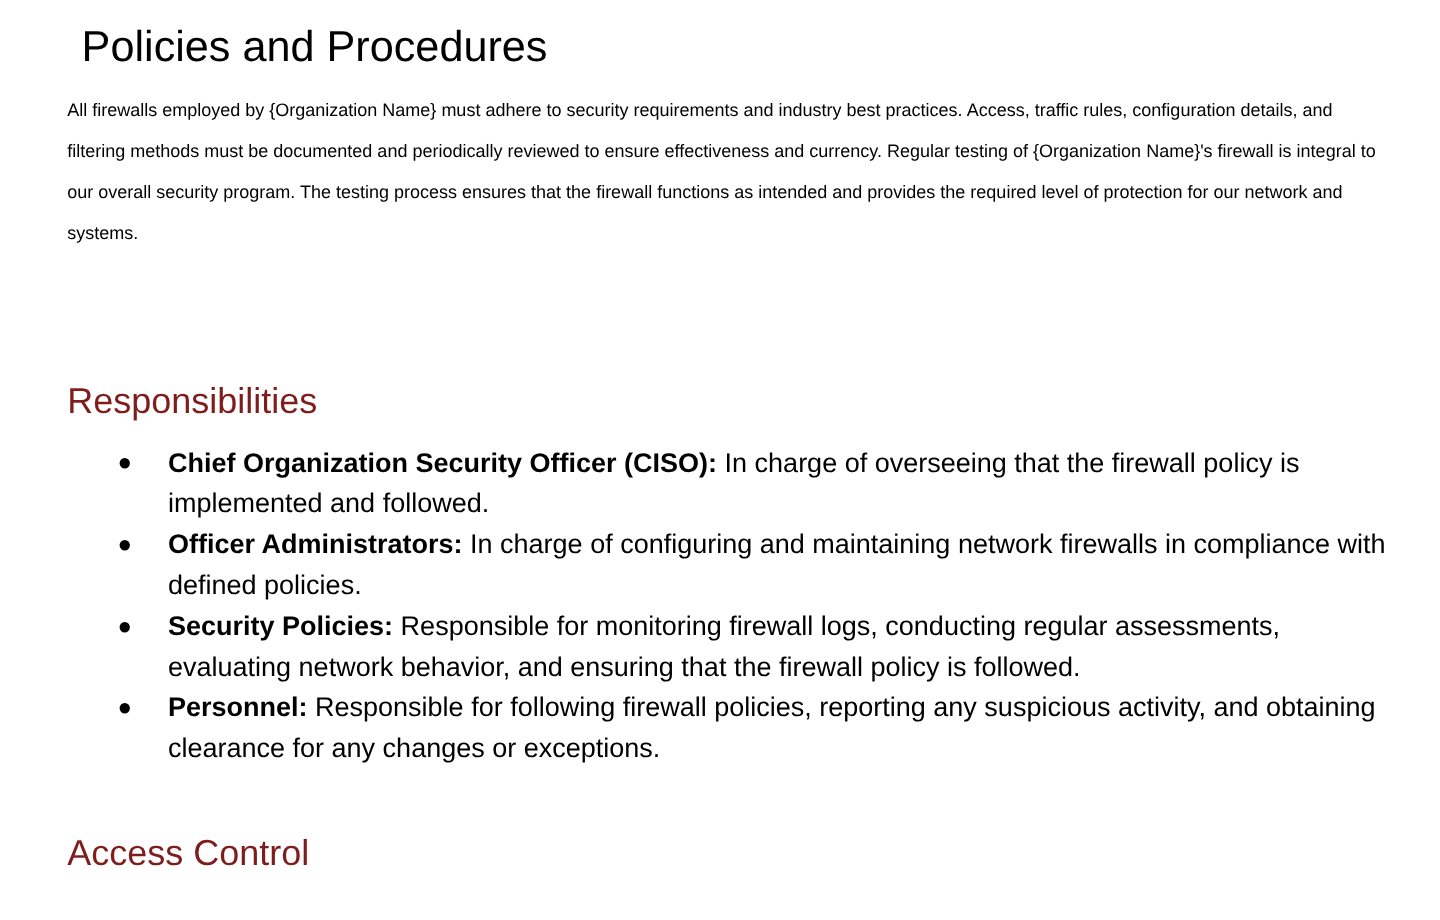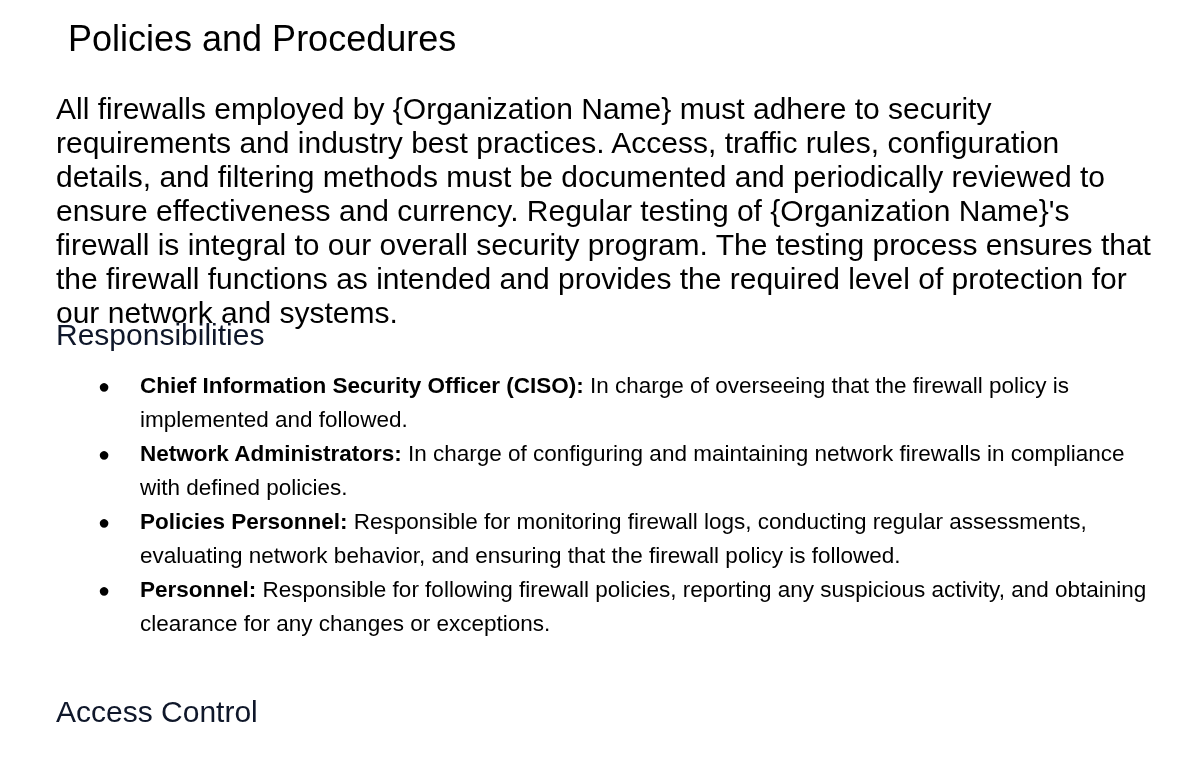--- a/index.html
+++ b/index.html
@@ -7,25 +7,25 @@
     width: 1200px; height: 767px; overflow: hidden;
     font-family: "Liberation Sans", sans-serif;
     color: #000000;
   }
   .doc { position: relative; padding-left: 56px; padding-right: 40px; }
   h1 {
     font-weight: normal; font-size: 36px; margin: 12px;
     position: absolute; top: 6px; left: 56px; letter-spacing: 0;
   }
   .intro {
-    position: absolute; top: 92px; left: 56px; width: 1100px;
-    font-size: 30px; line-height: 34px; margin: 0;
+    position: absolute; top: 76px; left: 56px; width: 1100px;
+    font-size: 15px; line-height: 34px; margin: 0;
   }
   h2 {
-    font-weight: normal; font-size: 30px; color: #0f172a; margin: 0;
+    font-weight: normal; font-size: 30px; color: #7f1d1d; margin: 0;
     position: absolute; left: 56px;
   }
   h2.resp { top: 318px; }
   h2.access { top: 695px; }
   ul.roles {
     position: absolute; top: 369px; left: 56px; width: 1100px;
     margin: 0; padding: 0; list-style: none;
     font-size: 22.5px; line-height: 34px;
   }
   ul.roles li { position: relative; padding-left: 84px; }
@@ -40,29 +40,29 @@
 <div class="doc">
   <h1>Policies and Procedures</h1>
 
   <p class="intro">All firewalls employed by {Organization Name} must adhere to security requirements and industry best practices. Access, traffic rules, configuration details, and filtering methods must be documented and periodically reviewed to ensure effectiveness and currency. Regular testing of {Organization Name}'s firewall is integral to our overall security program. The testing process ensures that the firewall functions as intended and provides the required level of protection for our network and systems.</p>
 
   <h2 class="resp">Responsibilities</h2>
 
   <ul class="roles">
     <li>
       <span class="bullet">●</span>
-      <b>Chief Information Security Officer (CISO):</b><span> In charge of overseeing that the firewall policy is implemented and followed.</span>
+      <b>Chief Organization Security Officer (CISO):</b><span> In charge of overseeing that the firewall policy is implemented and followed.</span>
     </li>
     <li>
       <span class="bullet">●</span>
-      <b>Network Administrators:</b><span> In charge of configuring and maintaining network firewalls in compliance with defined policies.</span>
+      <b>Officer Administrators:</b><span> In charge of configuring and maintaining network firewalls in compliance with defined policies.</span>
     </li>
     <li>
       <span class="bullet">●</span>
-      <b>Policies Personnel:</b><span> Responsible for monitoring firewall logs, conducting regular assessments, evaluating network behavior, and ensuring that the firewall policy is followed.</span>
+      <b>Security Policies:</b><span> Responsible for monitoring firewall logs, conducting regular assessments, evaluating network behavior, and ensuring that the firewall policy is followed.</span>
     </li>
     <li>
       <span class="bullet">●</span>
       <b>Personnel:</b><span> Responsible for following firewall policies, reporting any suspicious activity, and obtaining clearance for any changes or exceptions.</span>
     </li>
   </ul>
 
   <h2 class="access">Access Control</h2>
 </div>
 

